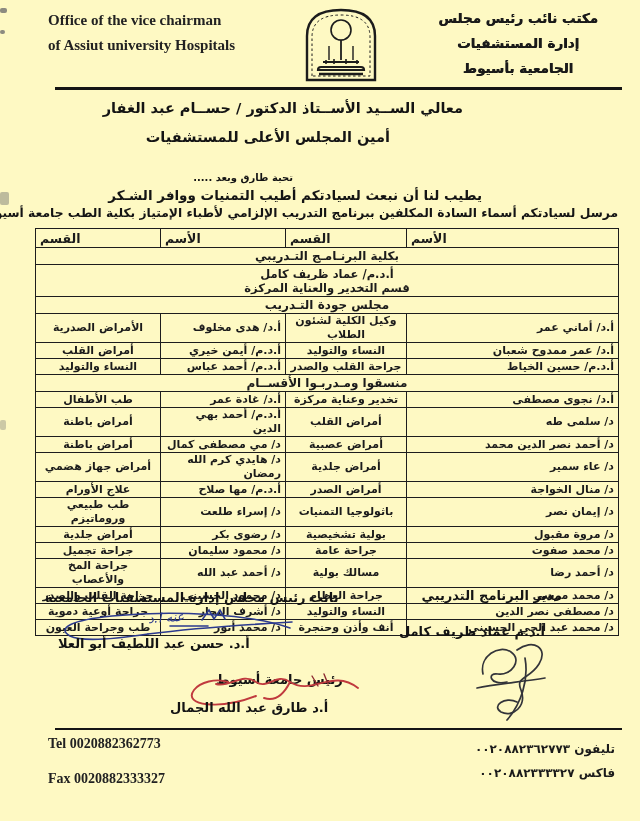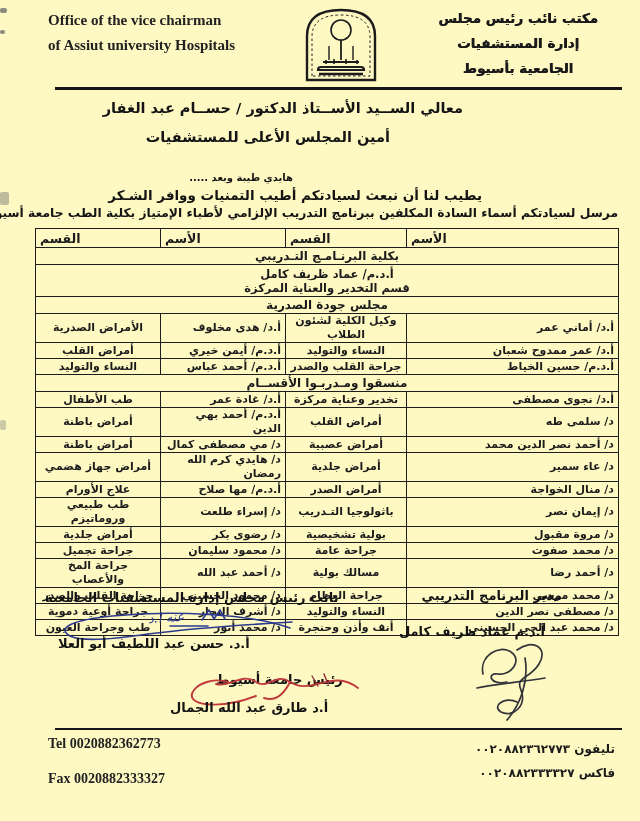--- a/index.html
+++ b/index.html
@@ -80,21 +80,21 @@
   <div class="ar-header">
     <div>مكتب نائب رئيس مجلس</div>
     <div>إدارة المستشفيات</div>
     <div>الجامعية بأسيوط</div>
   </div>
 
   <div class="rule rule-top"></div>
 
   <div class="ar addressee">معالي الســيد الأســتاذ الدكتور / حســام عبد الغفار</div>
   <div class="ar addressee-title">أمين المجلس الأعلى للمستشفيات</div>
-  <div class="ar greeting">هايدي طيبة وبعد .....</div>
+  <div class="ar greeting">تحية طارق وبعد .....</div>
   <div class="ar body-line1">يطيب لنا أن نبعث لسيادتكم أطيب التمنيات ووافر الشـكر</div>
   <div class="ar body-line2">مرسل لسيادتكم أسماء السادة المكلفين ببرنامج التدريب الإلزامي لأطباء الإمتياز بكلية الطب جامعة أسيوط</div>
 
   <table class="roster">
     <colgroup>
         <col style="width:212px">
         <col style="width:121px">
         <col style="width:125px">
         <col style="width:125px">
       </colgroup>
@@ -110,21 +110,21 @@
       <tr class="banner">
         <td colspan="4">بكلية البرنـامـج التـدريبي</td>
       </tr>
       <tr class="director">
         <td colspan="4">
           <div>أ.د.م/ عماد ظريف كامل</div>
           <div>قسم التخدير والعناية المركزة</div>
         </td>
       </tr>
       <tr class="banner">
-        <td colspan="4">مجلس جودة الصدرية</td>
+        <td colspan="4">مجلس جودة التـدريب</td>
       </tr>
     </tbody>
     <tbody>
         <tr>
           <td class="cell-name">أ.د/ أماني عمر</td>
           <td class="cell-dept">وكيل الكلية لشئون الطلاب</td>
           <td class="cell-name">أ.د/ هدى مخلوف</td>
           <td class="cell-dept">الأمراض الصدرية</td>
         </tr>
         <tr>
@@ -171,21 +171,21 @@
           <td class="cell-dept">أمراض جهاز هضمي</td>
         </tr>
         <tr>
           <td class="cell-name">د/ منال الخواجة</td>
           <td class="cell-dept">أمراض الصدر</td>
           <td class="cell-name">أ.د.م/ مها صلاح</td>
           <td class="cell-dept">علاج الأورام</td>
         </tr>
         <tr>
           <td class="cell-name">د/ إيمان نصر</td>
-          <td class="cell-dept">باثولوجيا التـدريب</td>
+          <td class="cell-dept">باثولوجيا التمنيات</td>
           <td class="cell-name">د/ إسراء طلعت</td>
           <td class="cell-dept">طب طبيعي وروماتيزم</td>
         </tr>
         <tr>
           <td class="cell-name">د/ مروة مقبول</td>
           <td class="cell-dept">بولية تشخيصية</td>
           <td class="cell-name">د/ رضوى بكر</td>
           <td class="cell-dept">أمراض جلدية</td>
         </tr>
         <tr>

